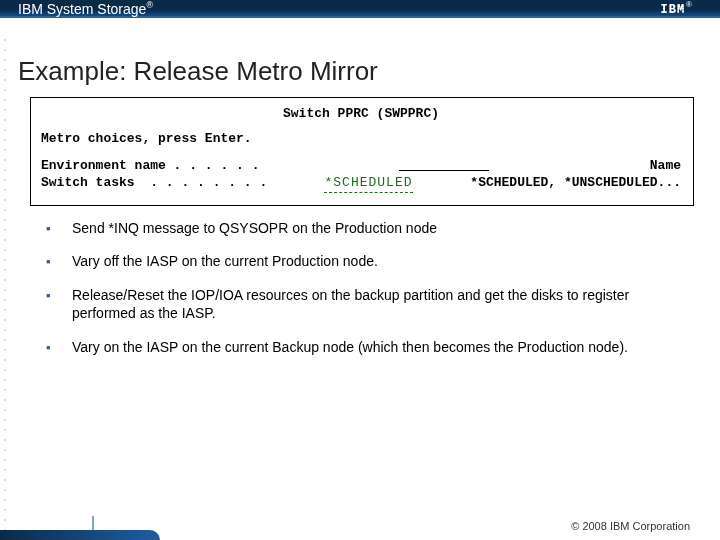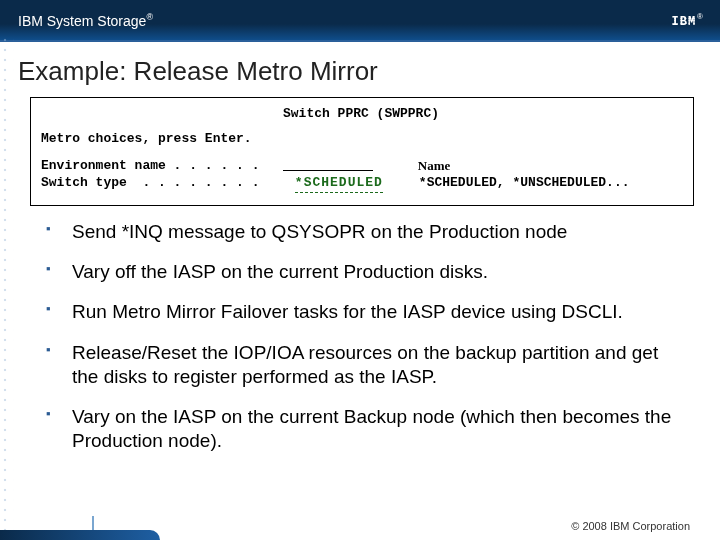--- a/index.html
+++ b/index.html
@@ -2,26 +2,26 @@
 <html><head>
 <meta charset="utf-8">
 <style>
   * { box-sizing: border-box; margin: 0; padding: 0; }
   html, body { width: 720px; height: 540px; font-family: Arial, Helvetica, sans-serif; background: #fff; overflow: hidden; }
   .slide { position: relative; width: 720px; height: 540px; }
 
   
   .header {
     position: relative;
-    height: 42px;
+    height: 18px;
     background: linear-gradient(to bottom, #0a2a4a 0%, #0a2a4a 60%, #0f4d8a 100%);
     color: #fff;
     display: flex;
     align-items: center;
-    padding: 0 18px 0 18px;
+    padding: 0 29px 0 18px;
     justify-content: space-between;
     border-bottom: 2px solid #2a5f9a;
   }
   .brand { font-size: 14px; font-weight: 400; }
   .brand sup { font-size: 9px; vertical-align: super; }
   .ibm-logo-text { font-family: Liberation Mono, monospace; font-weight: 900; letter-spacing: 1px; font-size: 12px;
     background: repeating-linear-gradient(to bottom, #fff 0 1.3px, rgba(255,255,255,0) 1.3px 2.6px);
     -webkit-background-clip: text; background-clip: text; color: #fff; }
   .ibm-wrap { position:relative; }
   .regmark { font-size: 8px; position: relative; top:-6px; left:1px;}
@@ -40,30 +40,30 @@
     border: 1px solid #000;
     padding: 8px 12px 12px 10px;
     font-family: "Courier New", Courier, monospace;
     font-size: 13px;
     font-weight: bold;
     line-height: 1.3;
     margin: 0 8px 14px 12px;
     background:#fff;
   }
   .term-title { text-align: center; margin-bottom: 8px; }
-  .term-row { display: flex; }
+  .term-row { display: flex; justify-content: space-between; }
   .t-label { white-space: pre; }
   .t-field { display:inline-block; border-bottom: 1px solid #000; min-width: 90px; height: 13px; vertical-align: bottom;}
-  .t-name { margin-left: 45px; font-weight: bold; font-family: Liberation Serif, serif;}
+  .t-name { margin-left: 45px; font-weight: bold;}
   .t-opts { margin-left: 36px;}
-  .sched { color:#1c6a1c; letter-spacing:1px; border-bottom:1px dashed #1c6a1c; font-weight:bold;margin-left:12px;}
+  .sched { color:#1c6a1c; letter-spacing:1px; border-bottom:1px dashed #1c6a1c; font-weight:normal;margin-left:12px;}
 
   .steps-h { font-size: 17px; margin: 10px 0 10px 14px; }
   ul.steps { list-style: none; margin: 0 20px 0 28px; }
-  ul.steps li { position: relative; padding-left: 26px; font-size: 19px; line-height: 1.28; margin-bottom: 16px; }
+  ul.steps li { position: relative; padding-left: 26px; font-size: 14px; line-height: 1.28; margin-bottom: 16px; }
   ul.steps li::before { content: "\25AA"; position: absolute; left: 0; top: 1px; color: #2b5b93; font-size: 13px; }
 
   
   .footer {
     position: absolute; left:0; right:16px; bottom:0; height: 30px;
   }
   .foot-stripe { position:absolute; left:0; bottom:0; height:10px; width: 160px;
     background: linear-gradient(to right, #0a2a4a 0%, #1e5fa3 100%);
     border-top-right-radius: 10px;
   }
@@ -92,30 +92,29 @@
     <div class="term-box">
       <div class="term-title">Switch PPRC (SWPPRC)</div>
       <div>Metro choices, press Enter.</div>
       <div style="height:10px"></div>
       <div class="term-row">
         <span class="t-label">Environment name . . . . . .   </span>
         <span class="t-field"></span>
         <span class="t-name">Name</span>
       </div>
       <div class="term-row">
-        <span class="t-label">Switch type  . . . . . . . .   </span>
+        <span class="t-label">Switch tasks  . . . . . . . .   </span>
         <span class="sched">*SCHEDULED</span>
         <span class="t-opts">*SCHEDULED, *UNSCHEDULED...</span>
       </div>
     </div>
 
     <ul class="steps">
       <li><span>Send *INQ message to QSYSOPR on the Production node</span></li>
-      <li><span>Vary off the IASP on the current Production disks.</span></li>
-      <li><span>Run Metro Mirror Failover tasks for the IASP device using DSCLI.</span></li>
+      <li><span>Vary off the IASP on the current Production node.</span></li>
       <li><span>Release/Reset the IOP/IOA resources on the backup partition and get the disks to register performed as the IASP.</span></li>
       <li><span>Vary on the IASP on the current Backup node (which then becomes the Production node).</span></li>
     </ul>
   </div>
 
   <div class="footer">
     <div class="foot-stripe"></div>
     <div class="foot-accent"></div>
     <div class="copyright">© 2008 IBM Corporation</div>
   </div>

